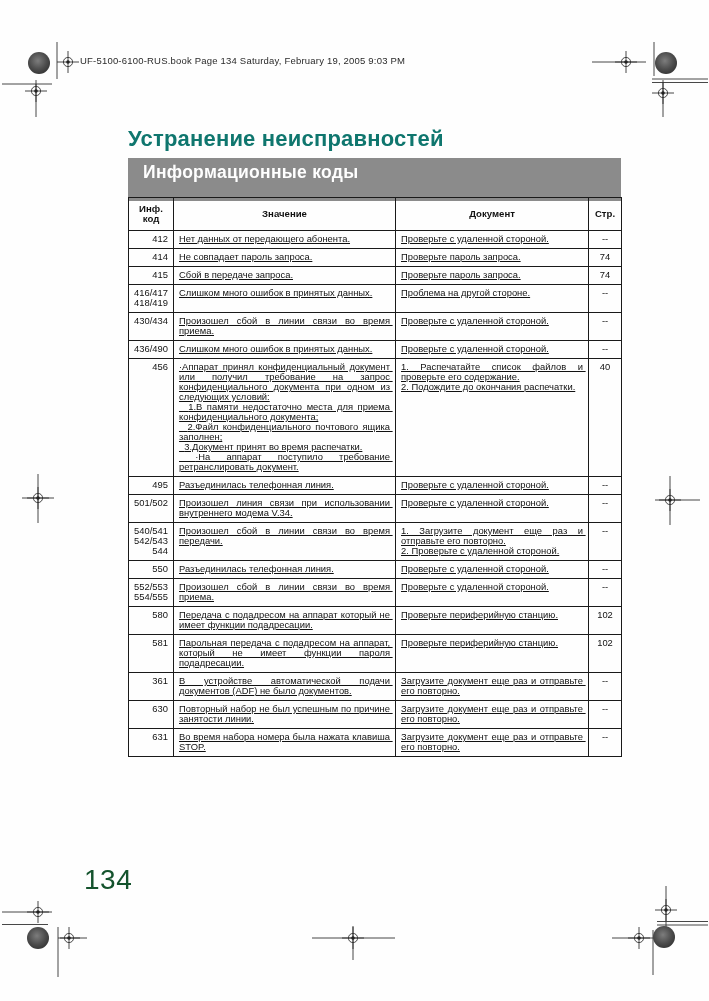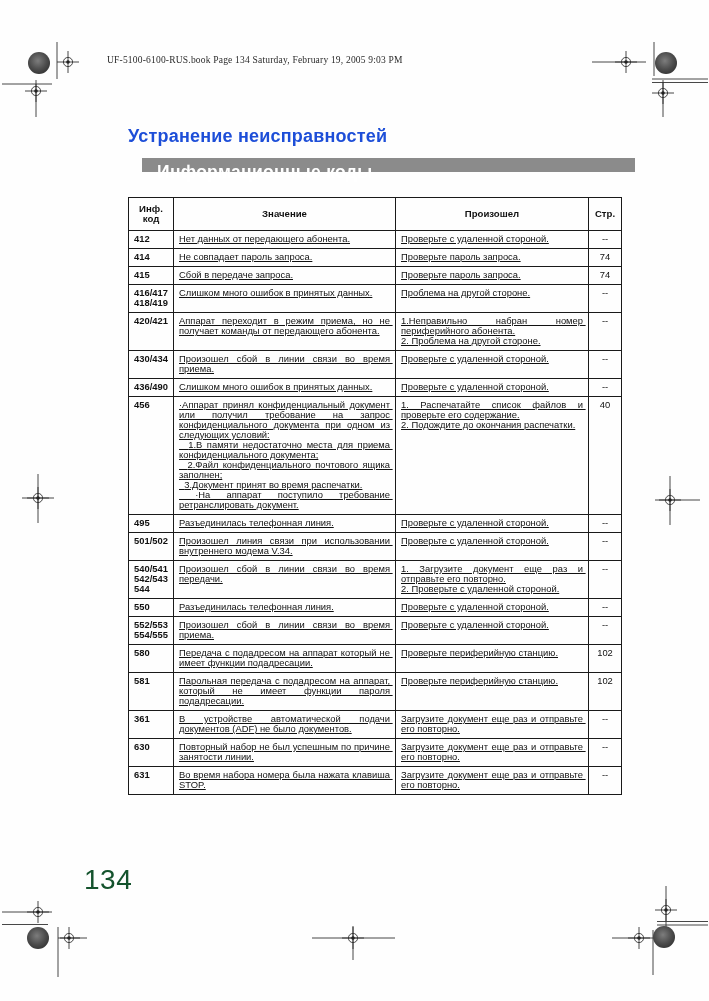--- a/index.html
+++ b/index.html
@@ -4,49 +4,49 @@
 <style>
   html,body { margin:0; padding:0; background:#ffffff; }
   #page {
     position:relative; width:709px; height:1001px; background:#fefefe;
     font-family:"Liberation Sans", sans-serif; color:#1a1a1a; overflow:hidden;
   }
   #regmarks { position:absolute; left:0; top:0; width:709px; height:1001px; pointer-events:none; }
 
   .doc-header {
     position:absolute; left:80px; top:55px; width:560px;
-    font-family:Liberation Serif, serif; font-size:9.5px; color:#2a2a2a;
-    white-space:nowrap; letter-spacing:.2px;margin-left:27px;
+    font-family:Liberation Sans, sans-serif; font-size:9.5px; color:#2a2a2a;
+    white-space:nowrap; letter-spacing:.2px;
   }
   .page-title {
     position:absolute; left:128px; top:126px; width:493px;
-    font-size:18px; font-weight:bold; color:#1d4ed8; letter-spacing:.2px;
+    font-size:22px; font-weight:bold; color:#0f766e; letter-spacing:.2px;
   }
   .section-bar {
-    position:absolute; left:128px; top:158px; width:478px; height:14px;
+    position:absolute; left:128px; top:158px; width:478px; height:43px;
     background:#8b8b8b; color:#ffffff; font-size:17.5px; font-weight:bold;
-    line-height:28px; padding-left:15px; letter-spacing:.3px;margin-left:14px;
+    line-height:28px; padding-left:15px; letter-spacing:.3px;
   }
   table.codes {
     position:absolute; left:128px; top:197px; width:493px;
     border-collapse:collapse; table-layout:fixed;
     font-size:9.4px; line-height:10px; color:#111;padding-left:24px;
   }
   table.codes col.c-code   { width:45px;  }
   table.codes col.c-mean   { width:222px; }
   table.codes col.c-action { width:193px; }
   table.codes col.c-page   { width:33px;  }
   table.codes th, table.codes td {
     border:1px solid #1a1a1a; vertical-align:top; padding:3px 5px 4px;
   }
   table.codes th {
     font-weight:bold; text-align:center; vertical-align:middle;
     white-space:pre-line; padding:3px 2px; height:26px; font-size:9.6px;
   }
-  td.code { text-align:left; white-space:pre-line; padding:3px 1px;font-weight:bold; }
+  td.code { text-align:right; white-space:pre-line; padding:3px 1px; }
   td.meaning, td.action {
     text-align:justify; white-space:pre-wrap; overflow-wrap:break-word;text-decoration:underline;
   }
   td.page { text-align:center; }
   .page-number {
     position:absolute; left:84px; top:864px;
     font-size:28px; color:#14532d; letter-spacing:.5px;
   }
 </style>
 </head>
@@ -123,21 +123,21 @@
       <col class="c-code">
         <col class="c-mean">
         <col class="c-action">
         <col class="c-page">
     </colgroup>
     <thead>
       <tr>
         <th>Инф.
 код</th>
         <th>Значение</th>
-        <th>Произошел</th>
+        <th>Документ</th>
         <th>Стр.</th>
       </tr>
     </thead>
     <tbody>
         <tr>
           <td class="code">412</td>
           <td class="meaning">Нет данных от передающего абонента.</td>
           <td class="action">Проверьте с удаленной стороной.</td>
           <td class="page">--</td>
         </tr>
@@ -151,27 +151,20 @@
           <td class="code">415</td>
           <td class="meaning">Сбой в передаче запроса.</td>
           <td class="action">Проверьте пароль запроса.</td>
           <td class="page">74</td>
         </tr>
         <tr>
           <td class="code">416/417
 418/419</td>
           <td class="meaning">Слишком много ошибок в принятых данных.</td>
           <td class="action">Проблема на другой стороне.</td>
-          <td class="page">--</td>
-        </tr>
-        <tr>
-          <td class="code">420/421</td>
-          <td class="meaning">Аппарат переходит в режим приема, но не получает команды от передающего абонента.</td>
-          <td class="action">1.Неправильно набран номер периферийного абонента.
-2. Проблема на другой стороне.</td>
           <td class="page">--</td>
         </tr>
         <tr>
           <td class="code">430/434</td>
           <td class="meaning">Произошел сбой в линии связи во время приема.</td>
           <td class="action">Проверьте с удаленной стороной.</td>
           <td class="page">--</td>
         </tr>
         <tr>
           <td class="code">436/490</td>

